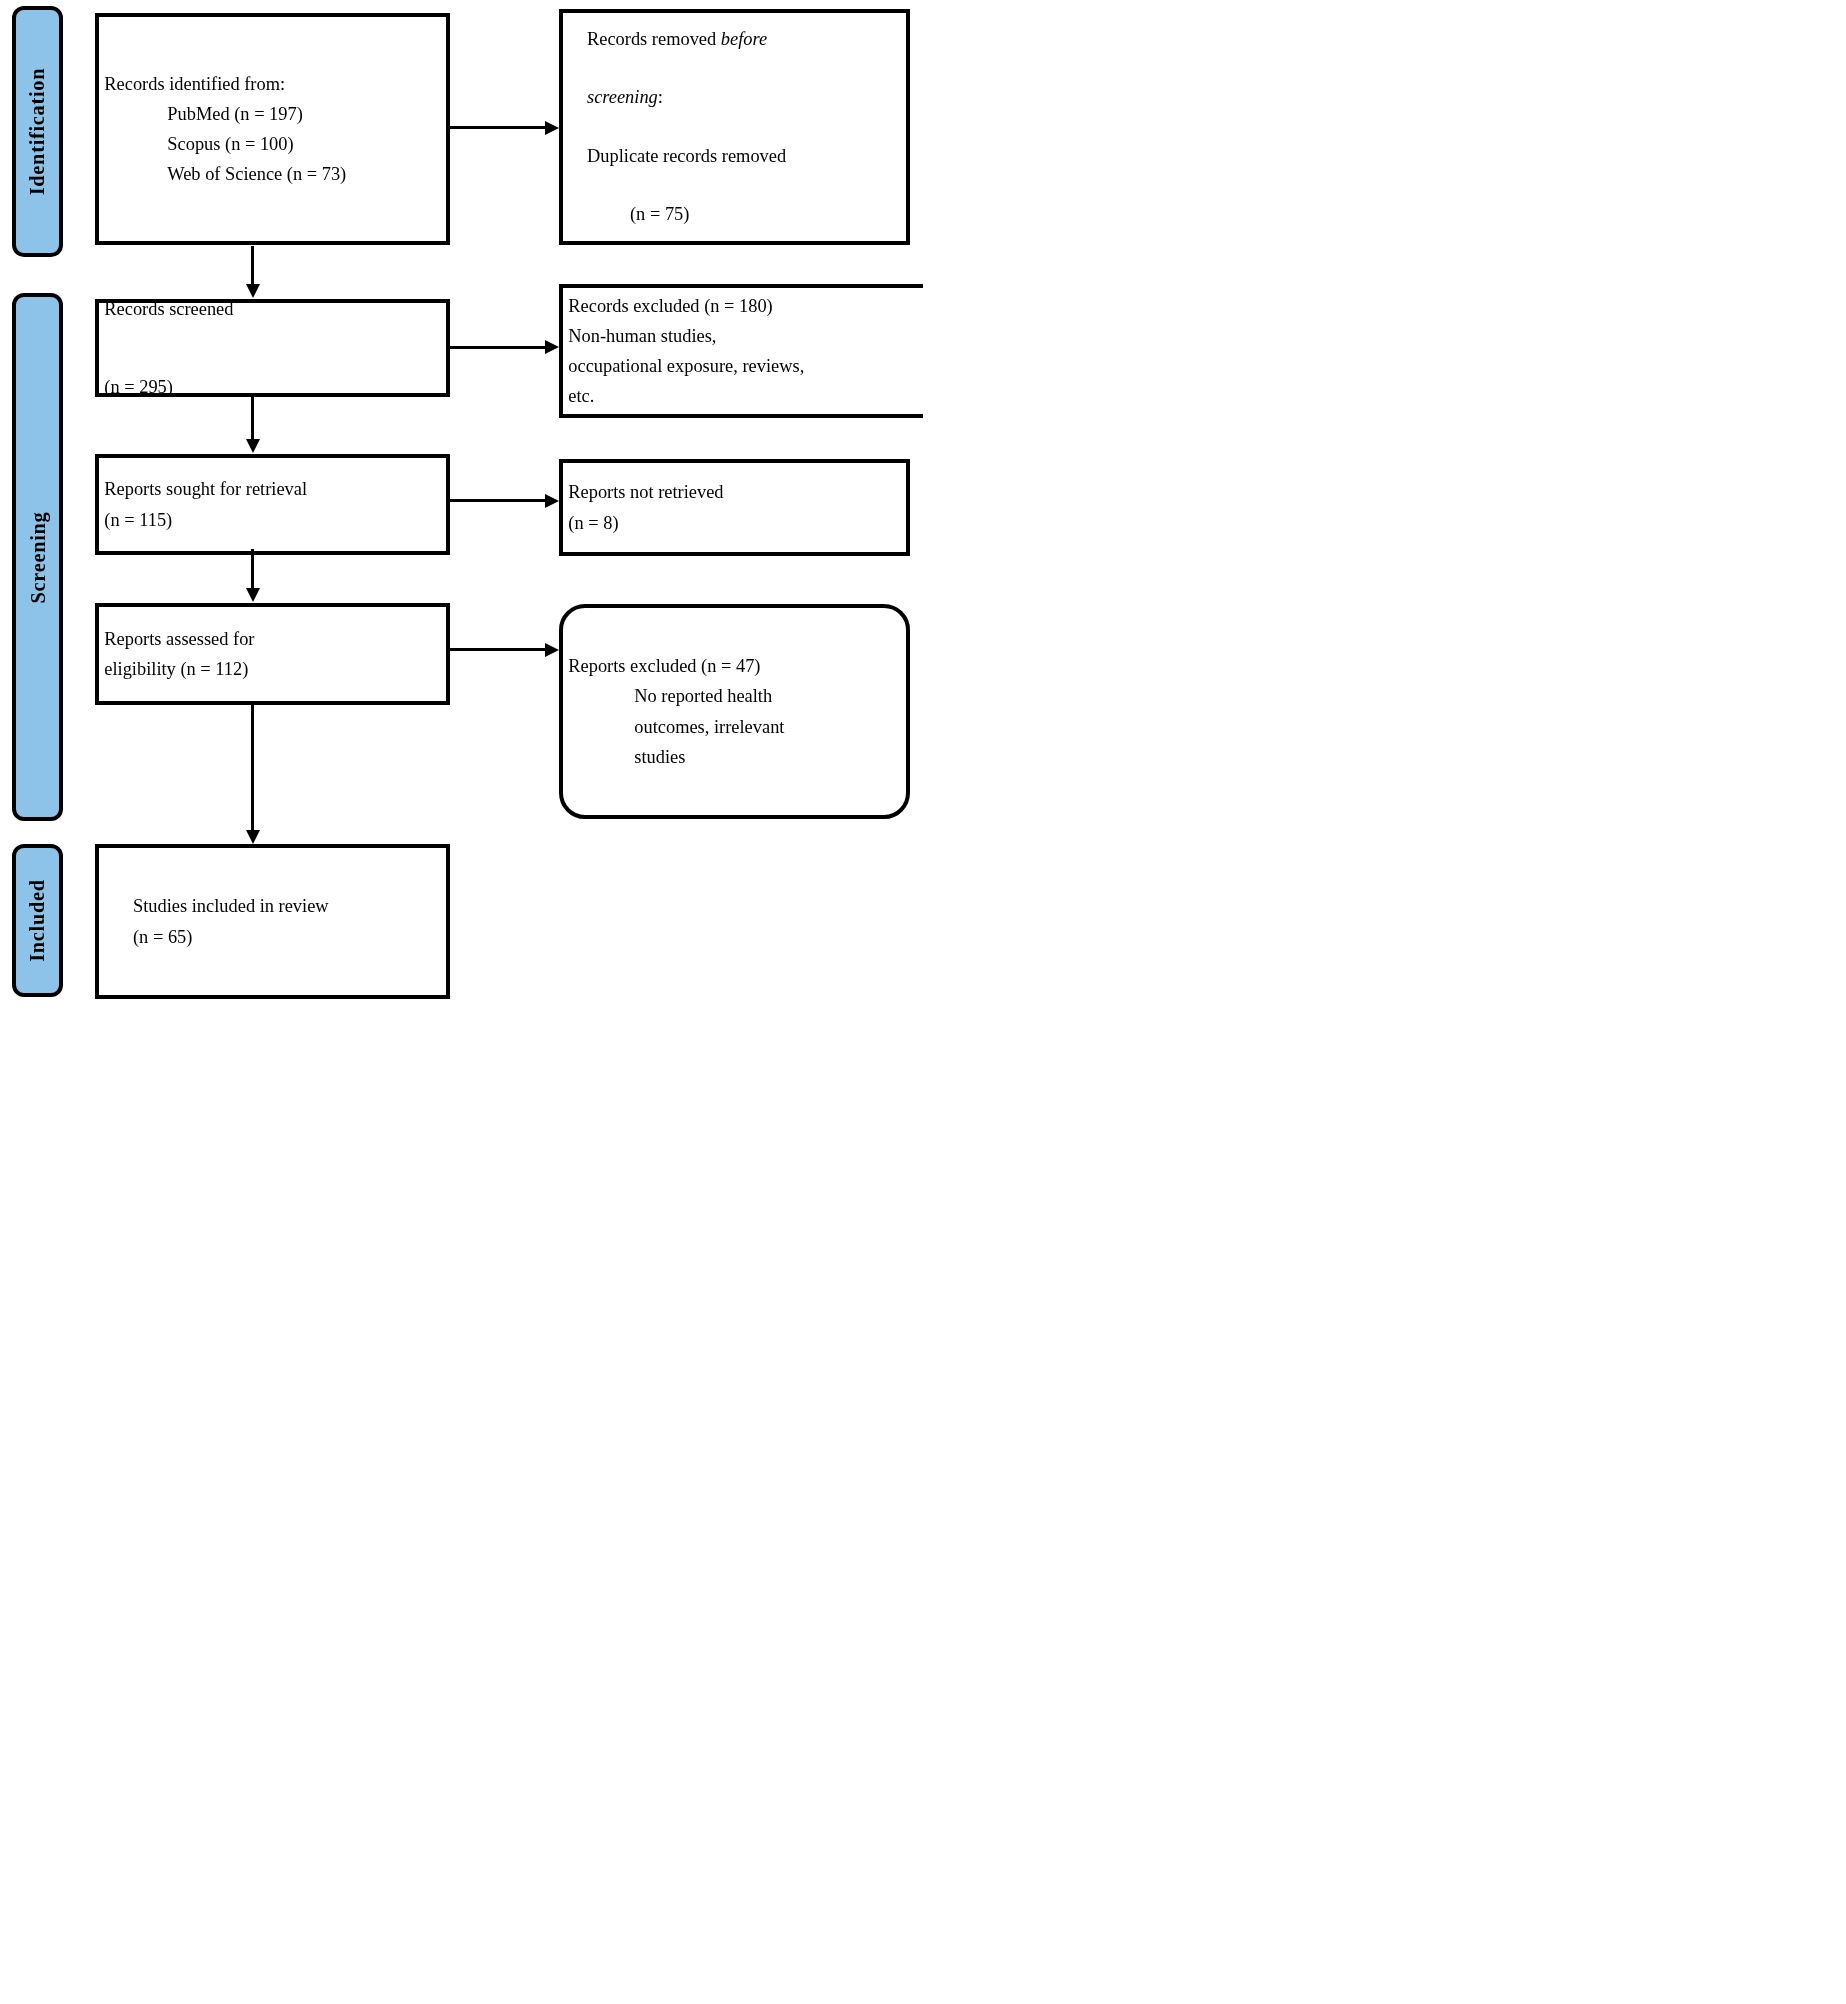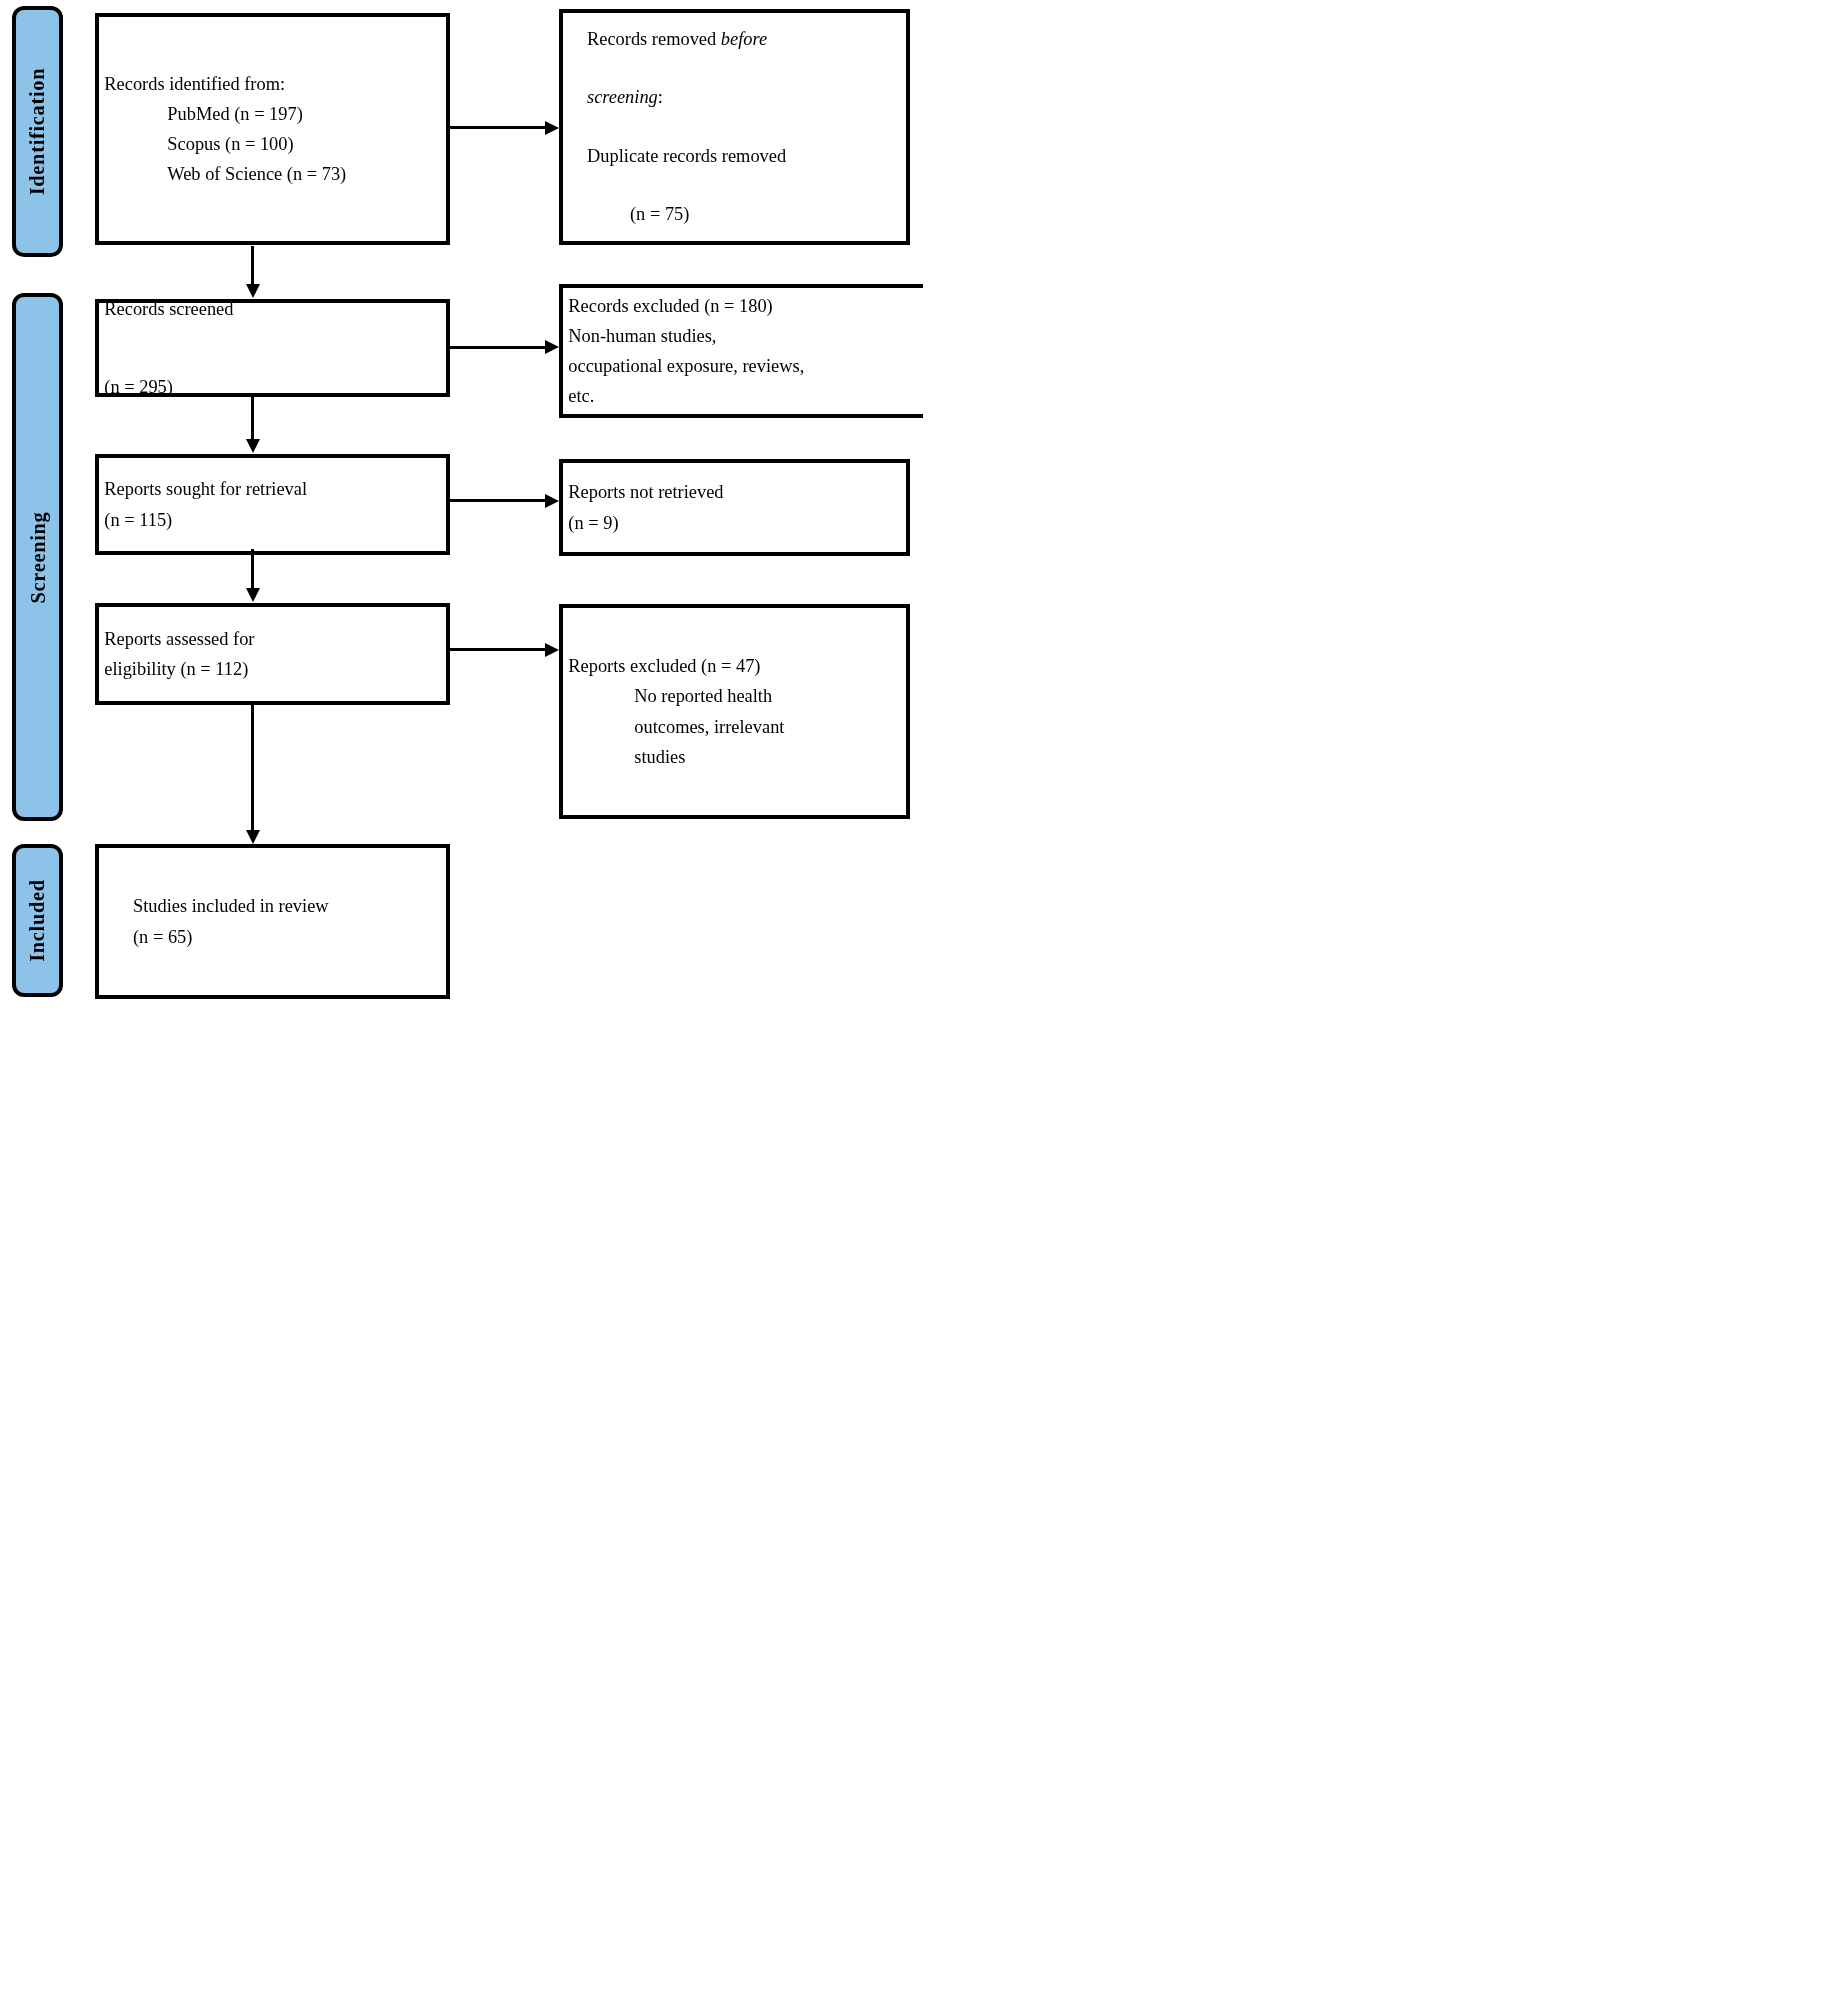--- a/index.html
+++ b/index.html
@@ -125,24 +125,24 @@
 
   <div class="fbox" style="left:559px;top:284px;width:409px;height:134px;">
     <div class="ln">Records excluded (n = 180)</div>
     <div class="ln">Non-human studies,</div>
     <div class="ln">occupational exposure, reviews,</div>
     <div class="ln">etc.</div>
   </div>
 
   <div class="fbox" style="left:559px;top:459px;width:351px;height:97px;">
     <div class="ln">Reports not retrieved</div>
-    <div class="ln">(n = 9)</div>
+    <div class="ln">(n = 8)</div>
   </div>
 
-  <div class="fbox" style="left:559px;top:604px;width:351px;height:215px;">
+  <div class="fbox" style="left:559px;top:604px;width:351px;height:215px;border-radius:26px;">
     <div class="ln">Reports excluded (n = 47)</div>
     <div class="ln ind-lg">No reported health</div>
     <div class="ln ind-lg">outcomes, irrelevant</div>
     <div class="ln ind-lg">studies</div>
   </div>
 
   <div class="vline" style="left:251px;top:246px;height:39px;"></div>
   <div class="head-down" style="left:246px;top:284px;"></div>
 
   <div class="vline" style="left:251px;top:397px;height:42px;"></div>

